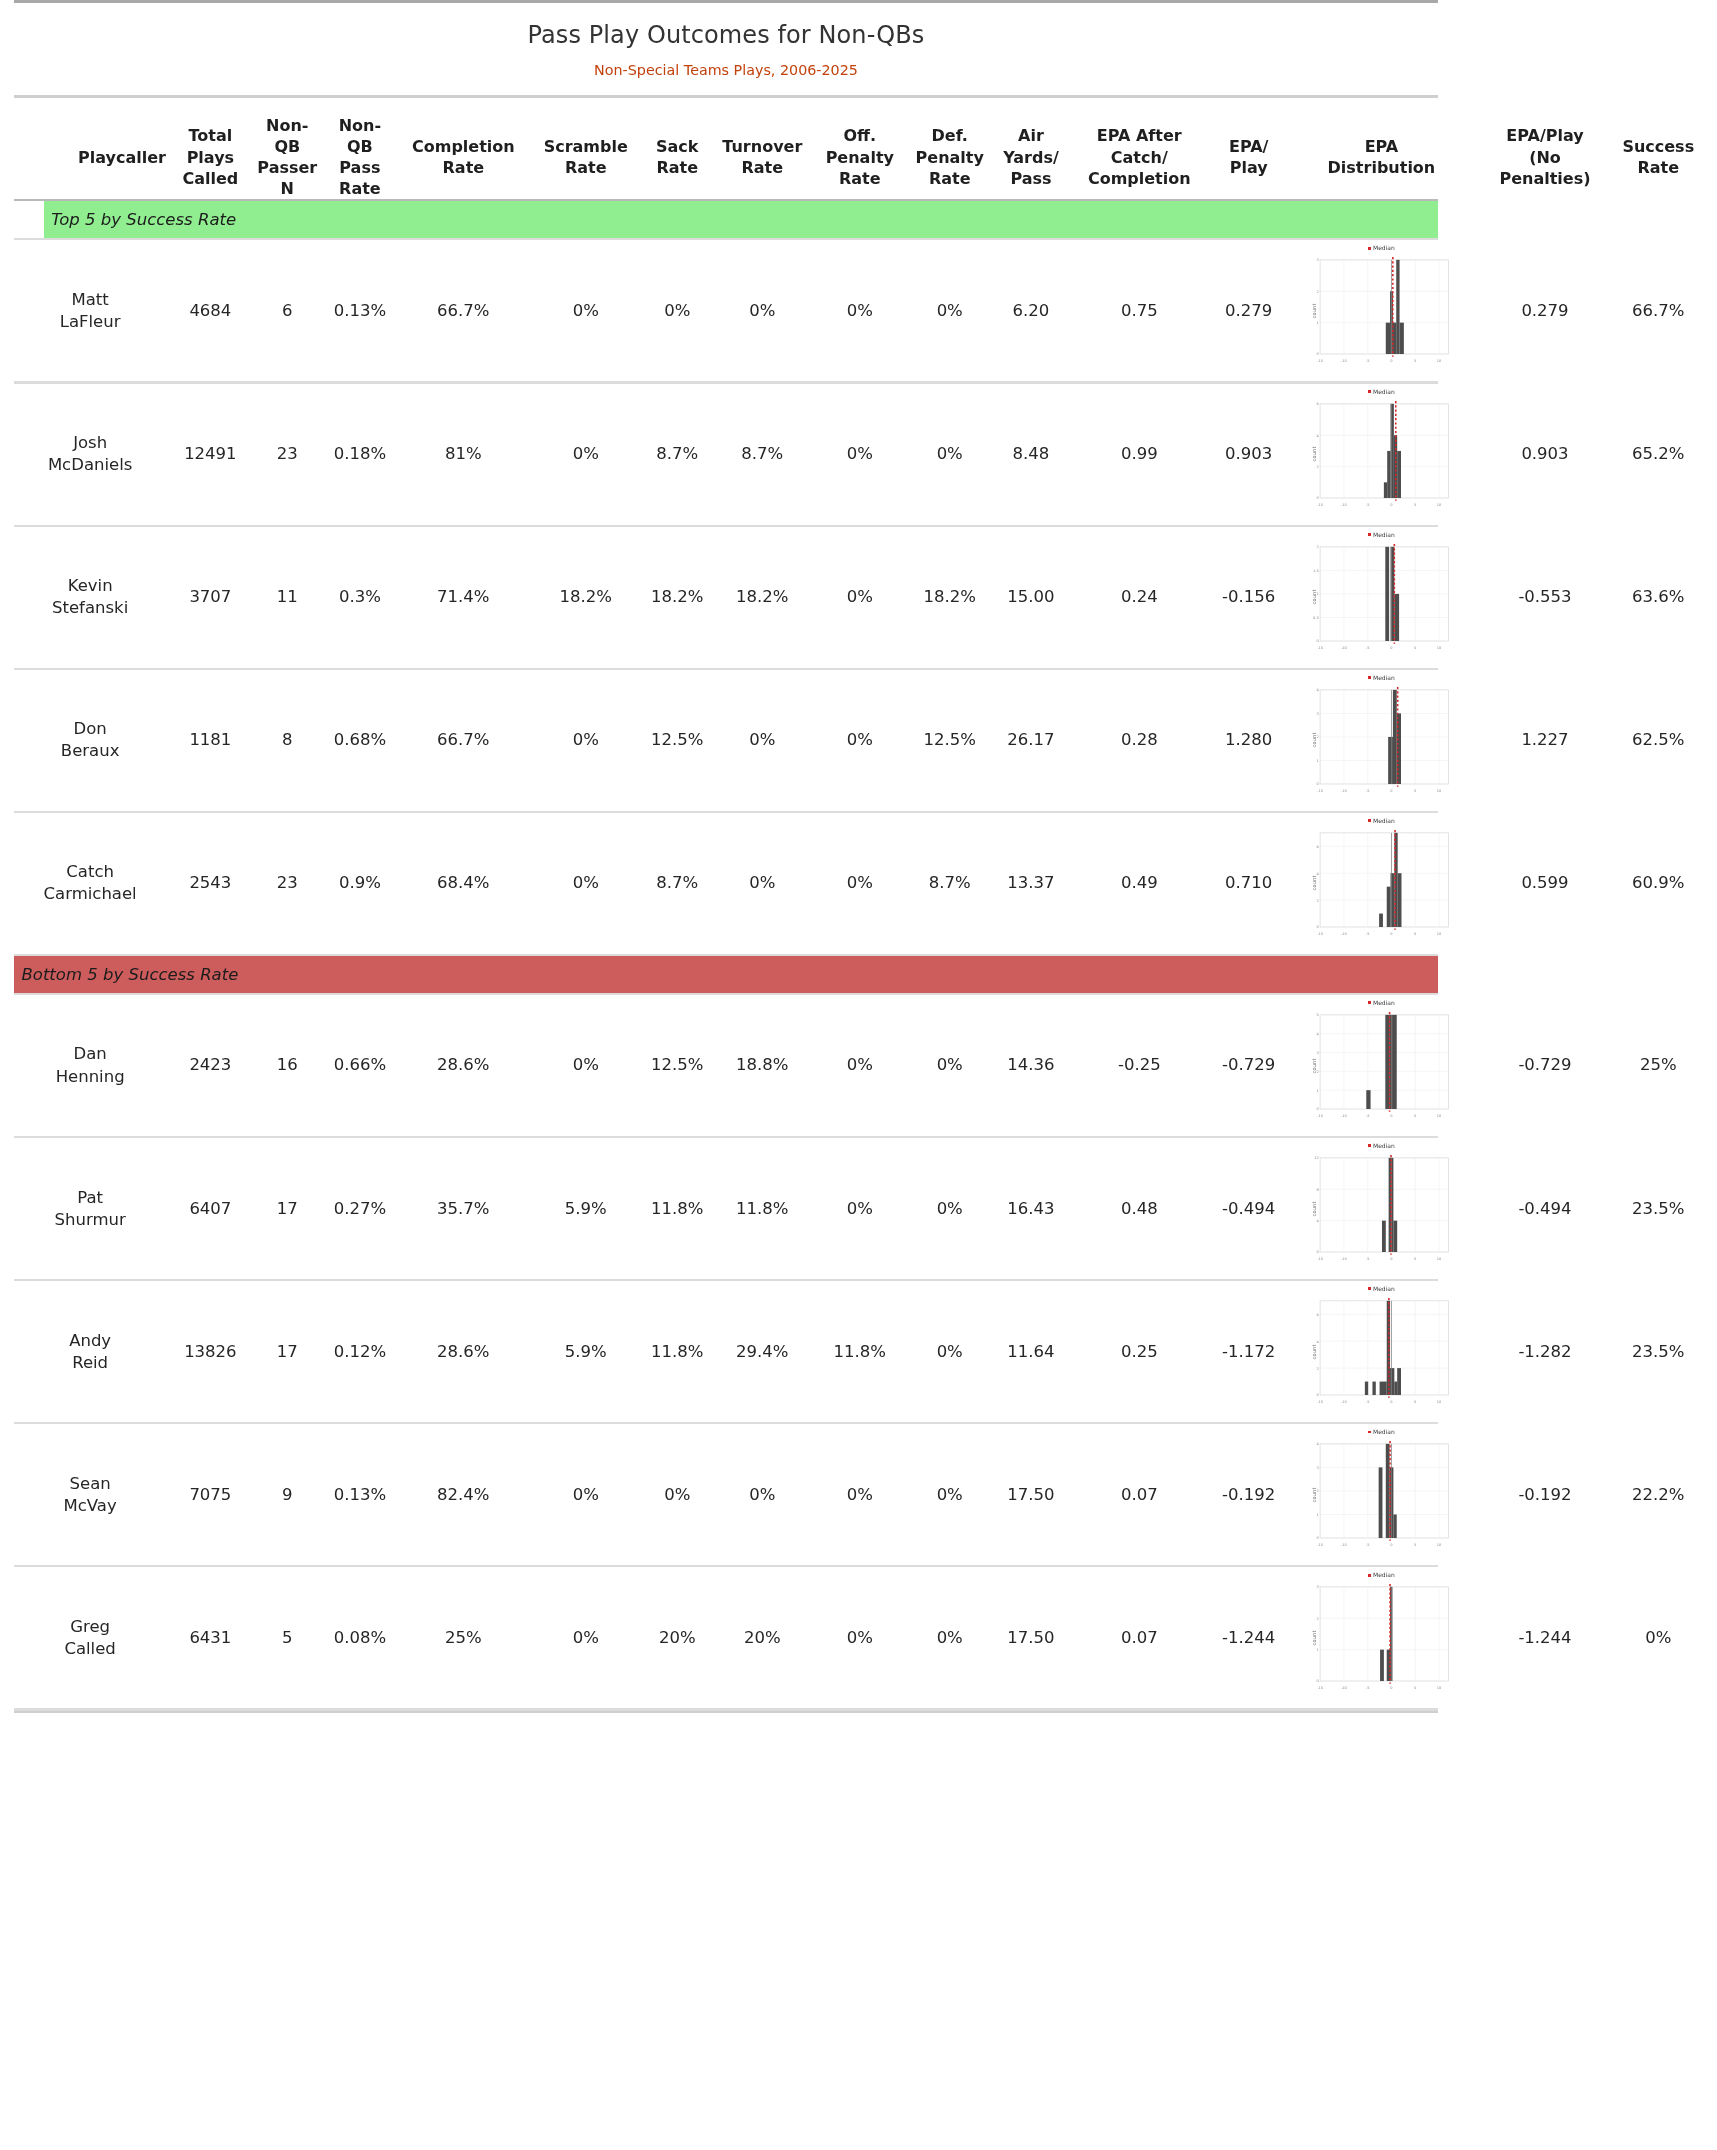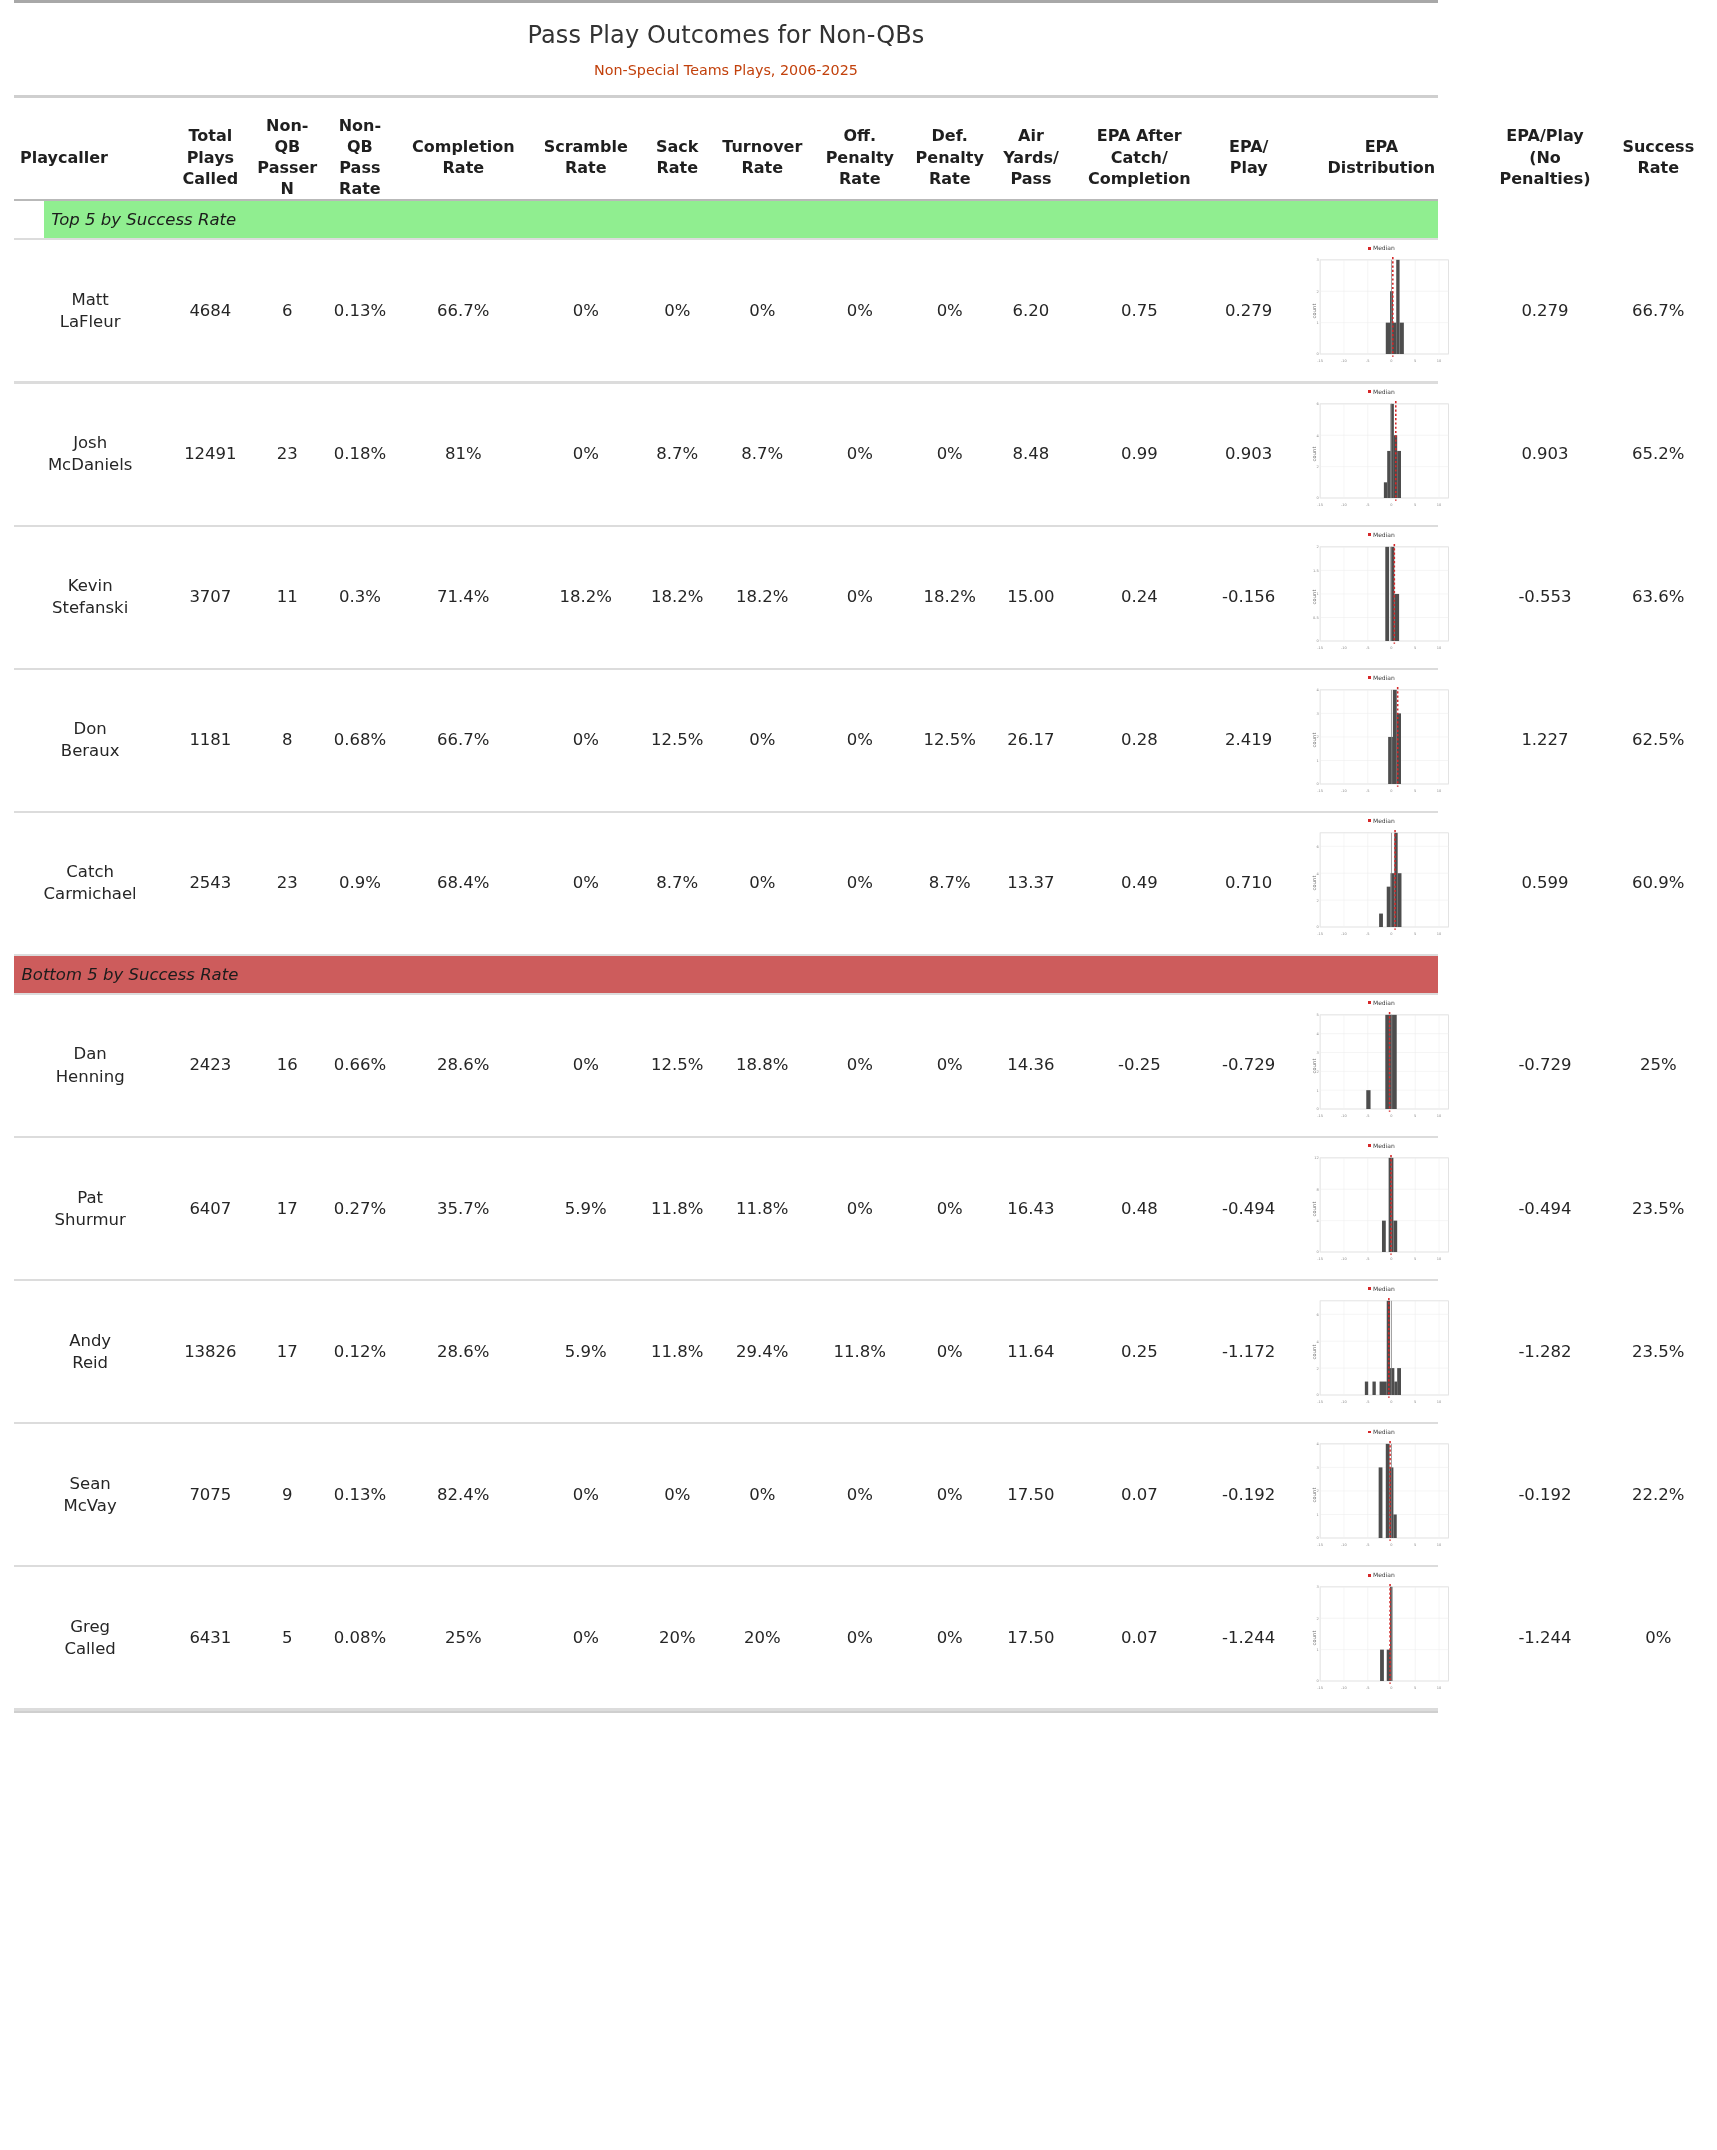--- a/index.html
+++ b/index.html
@@ -67,21 +67,21 @@
 
   thead th{
     font-size:16px;
     font-weight:700;
     color:#1f1f1f;
     vertical-align:bottom;
     padding:0 5.7px 11.5px 5.7px;
     line-height:1.32;
     text-align:center;
   }
-  thead th.left{text-align:left;padding-left:5.7px;}
+  thead th.left{text-align:right;padding-left:5.7px;}
   thead tr.head-spacer td{height:17px;}
 
   tbody td{
     font-size:16.5px;
     font-weight:400;
     color:#262626;
     text-align:center;
     line-height:1.34;
   }
   tbody td.name{
@@ -537,21 +537,21 @@
             <td>8</td>
             <td>0.68%</td>
             <td>66.7%</td>
             <td>0%</td>
             <td>12.5%</td>
             <td>0%</td>
             <td>0%</td>
             <td>12.5%</td>
             <td>26.17</td>
             <td>0.28</td>
-            <td>2.419</td>
+            <td>1.280</td>
             <td>
               <div class="spark-wrap">
                 <div class="spark-legend"><span class="dot"></span><span>Median</span></div>
                 <div class="ylab">count</div>
                 <svg class="spark-svg" width="143" height="107" viewBox="0 0 200 150" style="font-size:23px">
                   <rect x="14" y="4" width="180" height="132" fill="#ffffff" stroke="#d8d8d8" stroke-width="1"></rect>
                   <line x1="14" x2="14" y1="4" y2="136" stroke="#eeeeee" stroke-width="0.8"></line>
                   <text x="14" y="147" font-size="5" fill="#8a8a8a" text-anchor="middle">-15</text>
                   <line x1="47.33333333333333" x2="47.33333333333333" y1="4" y2="136" stroke="#eeeeee" stroke-width="0.8"></line>
                   <text x="47.33333333333333" y="147" font-size="5" fill="#8a8a8a" text-anchor="middle">-10</text>

